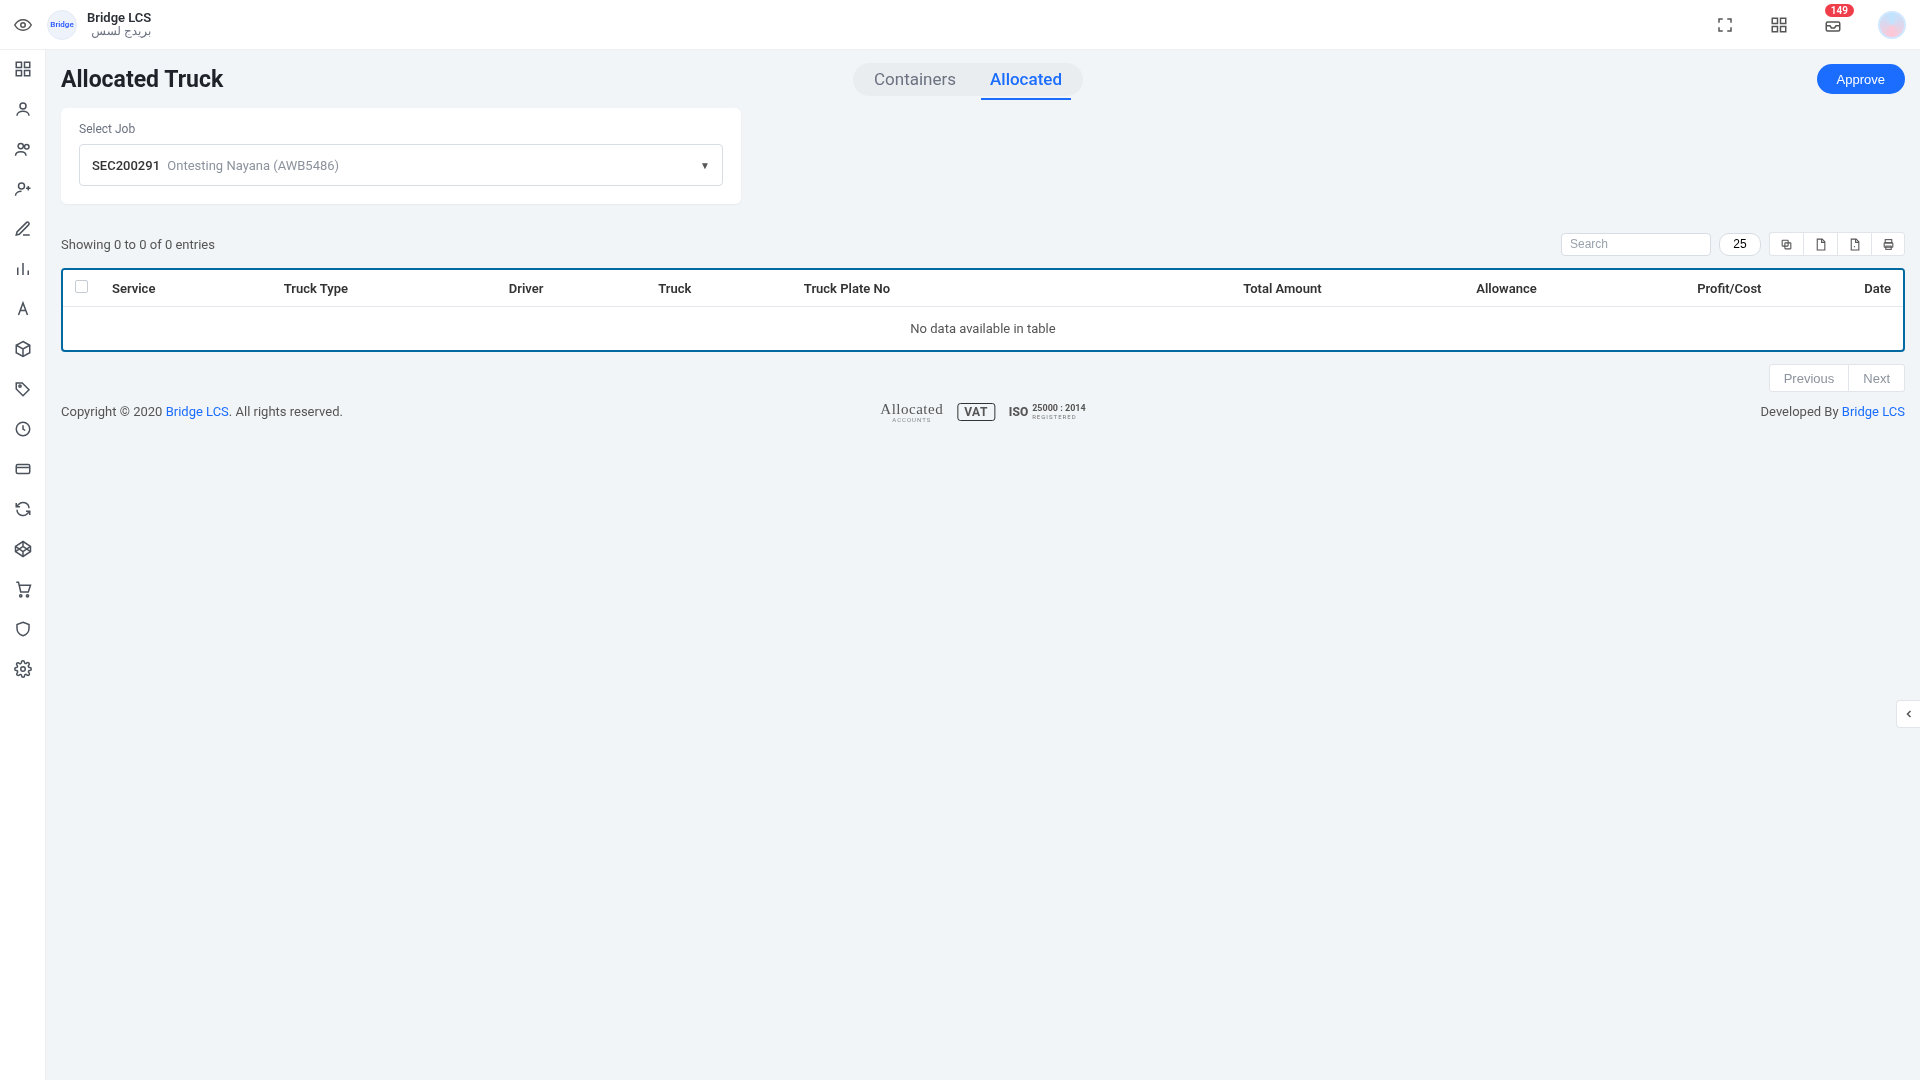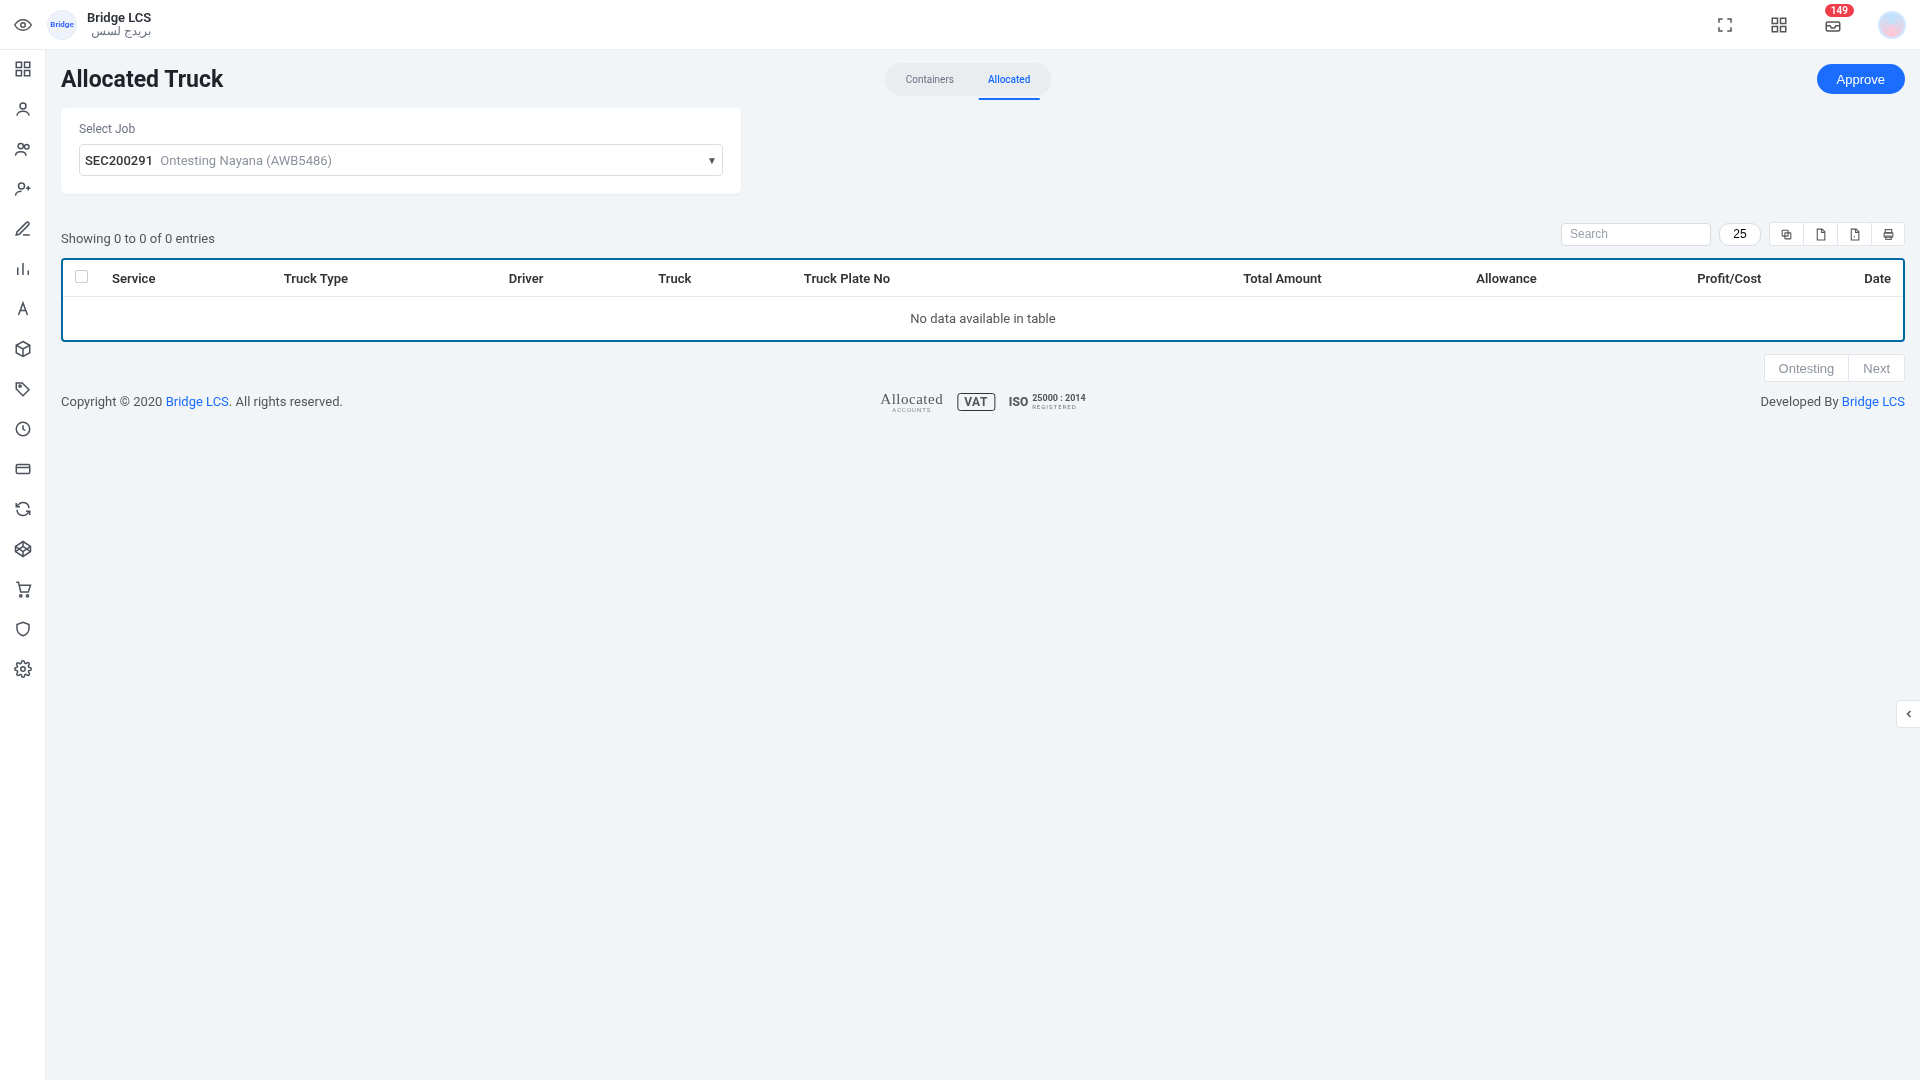--- a/index.html
+++ b/index.html
@@ -76,50 +76,50 @@
   .page-head { display:flex; align-items:center; margin-bottom:14px; position:relative; }
   .page-title { font-size:23px; font-weight:700; color:#1f2329; }
   .seg {
     position:absolute; left:50%; transform:translateX(-50%);
     background:#e9edf0; border-radius:18px; height:33px;
     display:flex; align-items:center; padding:0 4px;
     margin-left:-15px;
   }
   .seg-item {
     padding:0 17px; height:33px; display:flex; align-items:center;
-    font-size:10px; color:#6b7280; cursor:pointer; position:relative;text-align:right;
+    font-size:17px; color:#6b7280; cursor:pointer; position:relative;text-align:right;
   }
   .seg-item.active { color:#1a6dff; font-weight:500; }
   .seg-item.active::after {
     content:""; position:absolute; left:8px; right:8px; bottom:-4px;
     height:2px; background:#1a6dff;
   }
   .approve-btn {
     margin-left:auto; background:#1a6dff; color:#fff;
     border:none; border-radius:18px; height:30px; padding:0 20px;
     font-size:13px; font-weight:500; cursor:pointer;
   }
 
   
   .card {
     background:#fff; border-radius:6px; box-shadow:0 1px 2px rgba(0,0,0,0.04);
     padding:14px 18px 18px; width:680px; margin-bottom:28px;
   }
   .field-label { font-size:12px; color:#6b7280; margin-bottom:8px; }
   .select {
-    border:1px solid #d8dde3; border-radius:4px; height:32px;
+    border:1px solid #d8dde3; border-radius:4px; height:42px;
     display:flex; align-items:center; justify-content:space-between;
-    padding:0 5px; cursor:pointer; font-size:13px;
+    padding:0 12px; cursor:pointer; font-size:13px;
   }
   .select .code { color:#333; font-weight:500; margin-right:4px; }
   .select .desc { color:#8c939d; }
   .select .arrow { font-size:10px; color:#555; }
 
   
-  .tbl-toolbar { display:flex; align-items:flex-end; margin-bottom:12px; }
+  .tbl-toolbar { display:flex; align-items:center; margin-bottom:12px; }
   .showing { font-size:13px; color:#555; }
   .tbl-right { margin-left:auto; display:flex; align-items:center; gap:8px; }
   .tbl-search {
     width:150px; height:23px; border:1px solid #d8dde3; background:#fff;
     border-radius:4px; padding:0 8px; font-size:12px; outline:none;
   }
   .tbl-search::placeholder{ color:#9aa2ad; }
   .pagesize {
     width:42px; height:23px; border:1px solid #d8dde3; background:#fff;
     border-radius:10px; text-align:center; font-size:12px; outline:none;
@@ -401,21 +401,21 @@
       </thead>
       <tbody>
         <tr class="empty-row">
           <td colspan="10">No data available in table</td>
         </tr>
       </tbody>
     </table>
   </div>
 
   <div class="pager">
-    <button>Ontesting</button>
+    <button>Previous</button>
     <button>Next</button>
   </div>
 
   <div class="footer">
     <div>
       <span>Copyright © 2020 </span><span class="brand-link">Bridge LCS</span><span>. All rights reserved.</span>
     </div>
     <div class="cert-group">
       <div class="cert-box">
         <span class="cert-word">Allocated</span>

